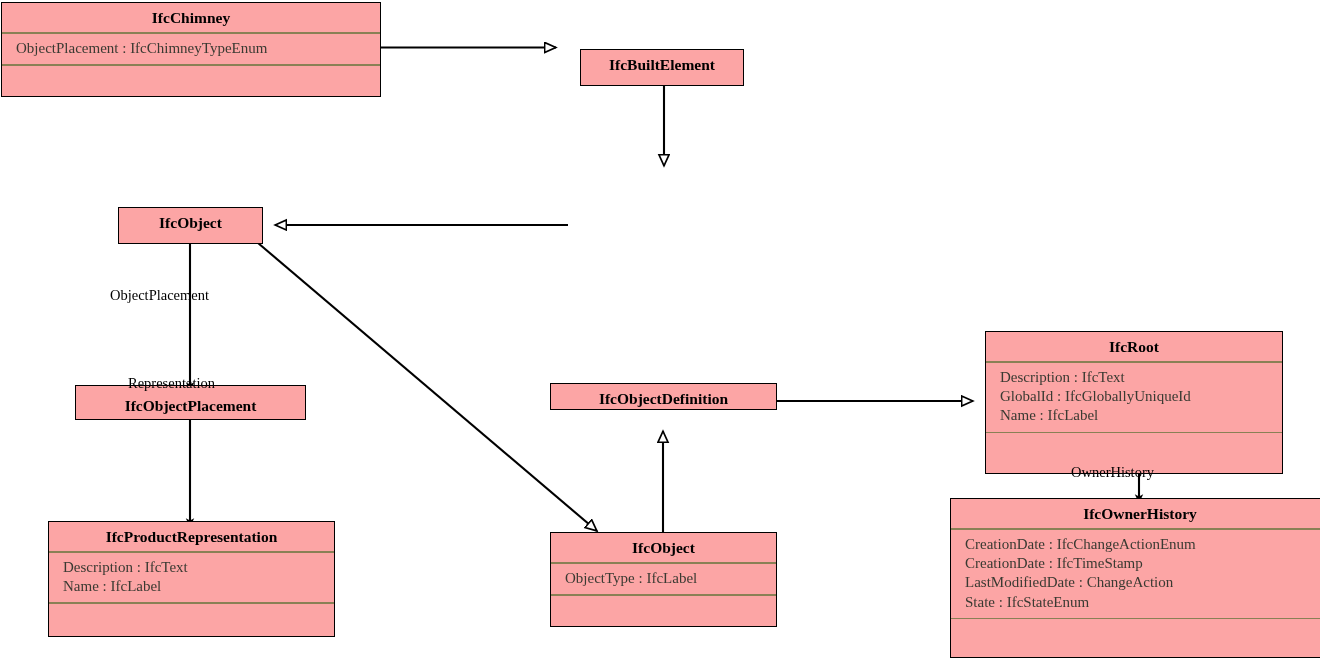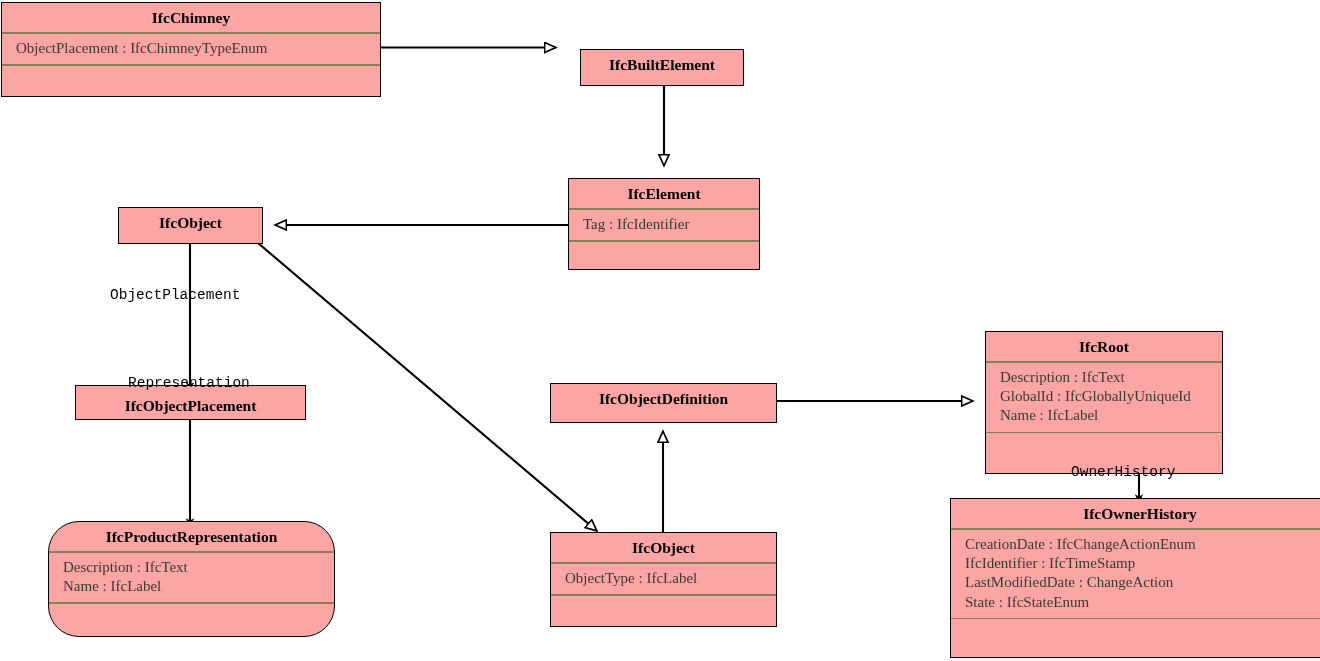--- a/index.html
+++ b/index.html
@@ -57,21 +57,21 @@
     white-space: nowrap;
   }
   .cls .ops {
     height: 17px;
   }
   .edge-label {
     position: absolute;
     font-size: 14.5px;
     color: #000000;
     white-space: nowrap;
-    font-family: Liberation Mono, monospace;
+    font-family: Liberation Serif, serif;
   }
 </style>
 </head>
 <body>
 
 <div id="canvas">
 
   <svg class="edges" viewBox="0 0 1320 661" xmlns="http://www.w3.org/2000/svg">
     <defs>
       <marker id="hollow-tri" markerWidth="14" markerHeight="14" refX="12.2" refY="6" orient="auto" markerUnits="userSpaceOnUse">
@@ -108,81 +108,72 @@
       <div class="attr">ObjectPlacement : IfcChimneyTypeEnum</div>
     </div>
     <div class="sep"></div>
     <div class="ops"></div>
   </div>
 
   <div class="cls" style="left:580px; top:29px; width:164px; height:37px;margin-top:20px;">
     <div class="title">IfcBuiltElement</div>
   </div>
 
-  <div class="cls" style="left:568px; top:178px; width:192px; height:92px;">
-    <div class="title">IfcElement</div>
-    <div class="sep"></div>
-    <div class="attrs">
-      <div class="attr">Tag : IfcIdentifier</div>
-    </div>
-    <div class="sep"></div>
-    <div class="ops"></div>
-  </div>
 
   <div class="cls" style="left:118px; top:207px; width:145px; height:37px;">
     <div class="title">IfcObject</div>
   </div>
 
   <div class="cls" style="left:75px; top:385px; width:231px; height:35px; justify-content:flex-end;">
     <div class="title" style="padding:2px 8px 5px 8px;">IfcObjectPlacement</div>
   </div>
 
-  <div class="cls" style="left:48px; top:521px; width:287px; height:116px;border-radius:31px;">
+  <div class="cls" style="left:48px; top:521px; width:287px; height:116px;">
     <div class="title">IfcProductRepresentation</div>
     <div class="sep"></div>
     <div class="attrs">
       <div class="attr">Description : IfcText</div>
       <div class="attr">Name : IfcLabel</div>
     </div>
     <div class="sep"></div>
     <div class="ops"></div>
   </div>
 
-  <div class="cls" style="left:550px; top:383px; width:227px; height:40px;">
+  <div class="cls" style="left:550px; top:383px; width:227px; height:27px;">
     <div class="title">IfcObjectDefinition</div>
   </div>
 
   <div class="cls" style="left:550px; top:532px; width:227px; height:95px;">
     <div class="title">IfcObject</div>
     <div class="sep"></div>
     <div class="attrs">
       <div class="attr">ObjectType : IfcLabel</div>
     </div>
     <div class="sep"></div>
     <div class="ops"></div>
   </div>
 
-  <div class="cls" style="left:985px; top:331px; width:238px; height:143px;">
+  <div class="cls" style="left:985px; top:331px; width:298px; height:143px;">
     <div class="title">IfcRoot</div>
     <div class="sep"></div>
     <div class="attrs">
       <div class="attr">Description : IfcText</div>
       <div class="attr">GlobalId : IfcGloballyUniqueId</div>
       <div class="attr">Name : IfcLabel</div>
     </div>
     <div class="sep"></div>
     <div class="ops"></div>
   </div>
 
   <div class="cls" style="left:950px; top:498px; width:380px; height:160px;">
     <div class="title">IfcOwnerHistory</div>
     <div class="sep"></div>
     <div class="attrs">
       <div class="attr">CreationDate : IfcChangeActionEnum</div>
-      <div class="attr">IfcIdentifier : IfcTimeStamp</div>
+      <div class="attr">CreationDate : IfcTimeStamp</div>
       <div class="attr">LastModifiedDate : ChangeAction</div>
       <div class="attr">State : IfcStateEnum</div>
     </div>
     <div class="sep"></div>
     <div class="ops"></div>
   </div>
 
   <div class="edge-label" style="left:110px; top:287px;">ObjectPlacement</div>
 
   <div class="edge-label" style="left:120px; top:375px;margin-left:8px;">Representation</div>

